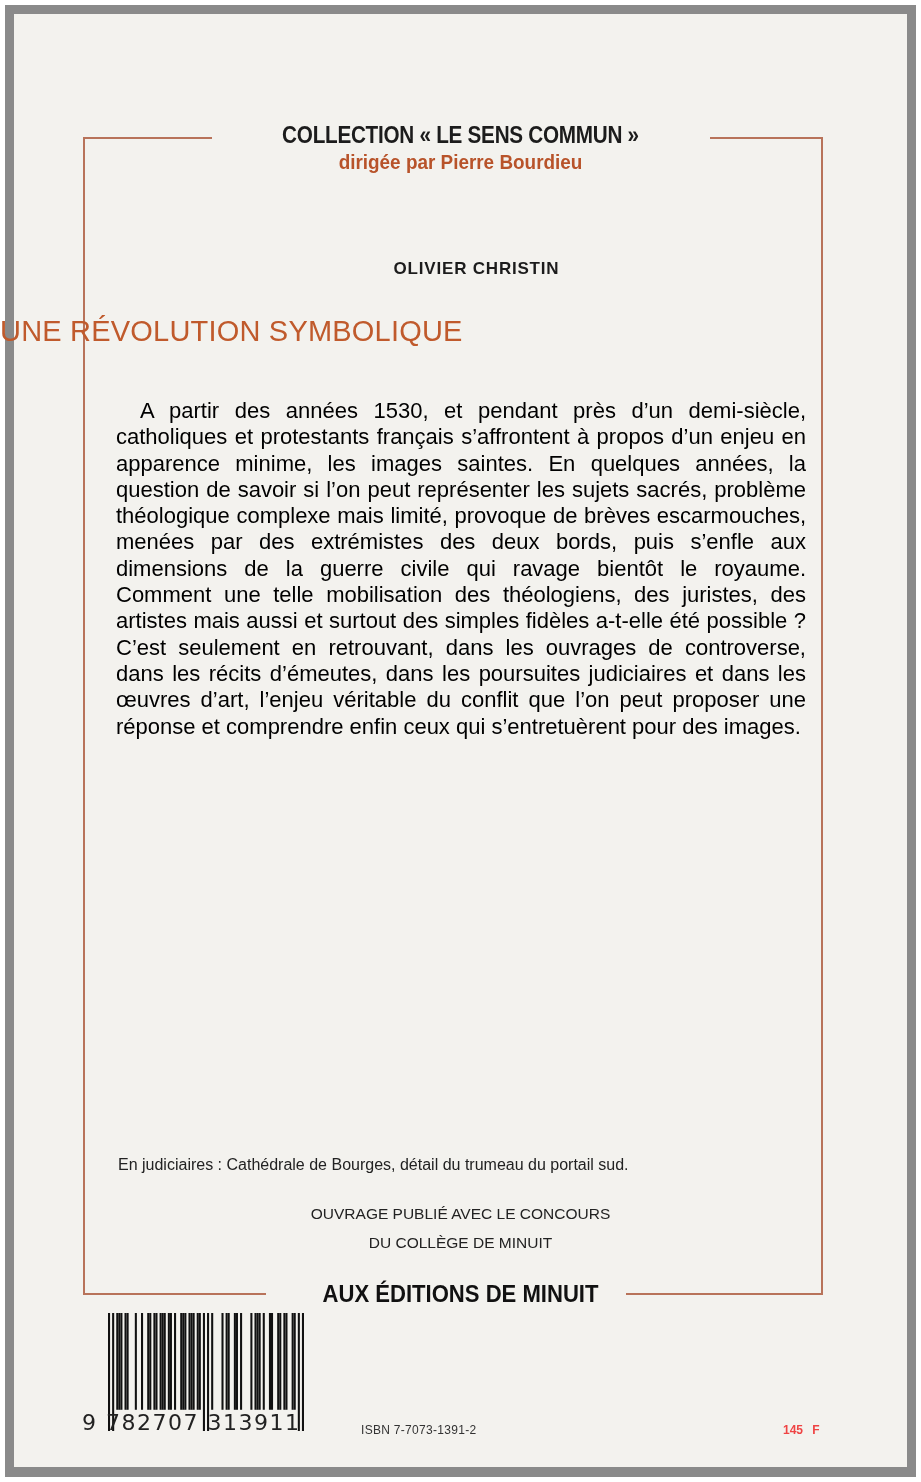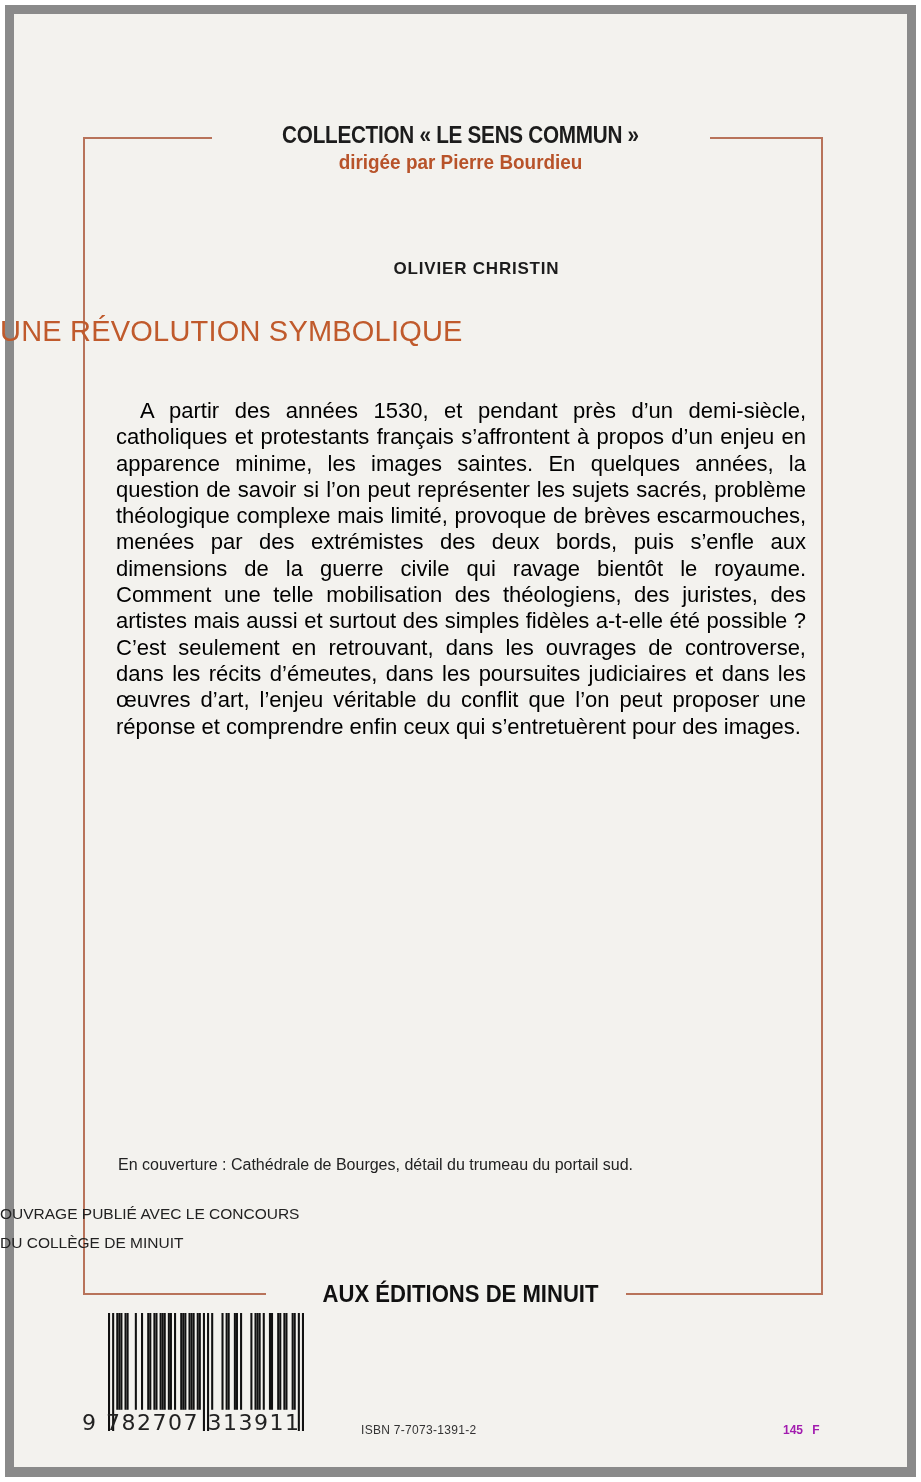--- a/index.html
+++ b/index.html
@@ -112,20 +112,21 @@
       left: 118px;
       width: 690px;
       font-size: 16px;
       color: #222;
     }
     .publisher-support {
       position: absolute;
       top: 1199px;
       left: 0;
       width: 921px;
+      text-align: center;
       font-size: 15.5px;
       line-height: 29px;
       color: #222;
     }
     .publisher-gap {
       position: absolute;
       top: 1278px;
       left: 266px;
       width: 360px;
       height: 34px;
@@ -166,21 +167,21 @@
       font-size: 12px;
       color: #333;
       letter-spacing: 0.3px;
     }
     .price {
       position: absolute;
       top: 1423px;
       left: 783px;
       font-size: 12px;
       font-weight: bold;
-      color: #a21caf;
+      color: #ef4444;
       word-spacing: 6px;
       text-align: right;
     }
   </style>
 </head>
 <body>
 
 <div class="outer-frame"></div>
 <div class="paper"></div>
 
@@ -188,21 +189,21 @@
 <div class="header-gap"></div>
 
 <div class="collection-title">COLLECTION « LE SENS COMMUN »</div>
 <div class="collection-director">dirigée par Pierre Bourdieu</div>
 
 <div class="author">OLIVIER CHRISTIN</div>
 <div class="book-title">UNE RÉVOLUTION SYMBOLIQUE</div>
 
 <div class="blurb">A partir des années 1530, et pendant près d’un demi-siècle, catholiques et protestants français s’affrontent à propos d’un enjeu en apparence minime, les images saintes. En quelques années, la question de savoir si l’on peut représenter les sujets sacrés, problème théologique complexe mais limité, provoque de brèves escarmouches, menées par des extrémistes des deux bords, puis s’enfle aux dimensions de la guerre civile qui ravage bientôt le royaume. Comment une telle mobilisation des théologiens, des juristes, des artistes mais aussi et surtout des simples fidèles a-t-elle été possible ? C’est seulement en retrouvant, dans les ouvrages de controverse, dans les récits d’émeutes, dans les poursuites judiciaires et dans les œuvres d’art, l’enjeu véritable du conflit que l’on peut proposer une réponse et comprendre enfin ceux qui s’entretuèrent pour des images.</div>
 
-<div class="cover-note">En couverture : Cathédrale de Bourges, détail du trumeau du portail sud.</div>
+<div class="cover-note">En judiciaires : Cathédrale de Bourges, détail du trumeau du portail sud.</div>
 
 <div class="publisher-support">
   <div>OUVRAGE PUBLIÉ AVEC LE CONCOURS</div>
   <div>DU COLLÈGE DE MINUIT</div>
 </div>
 
 <div class="publisher-gap"></div>
 <div class="publisher-name">AUX ÉDITIONS DE MINUIT</div>
 
 <svg class="barcode" id="barcode-svg" viewBox="0 0 95 100" preserveAspectRatio="none">

